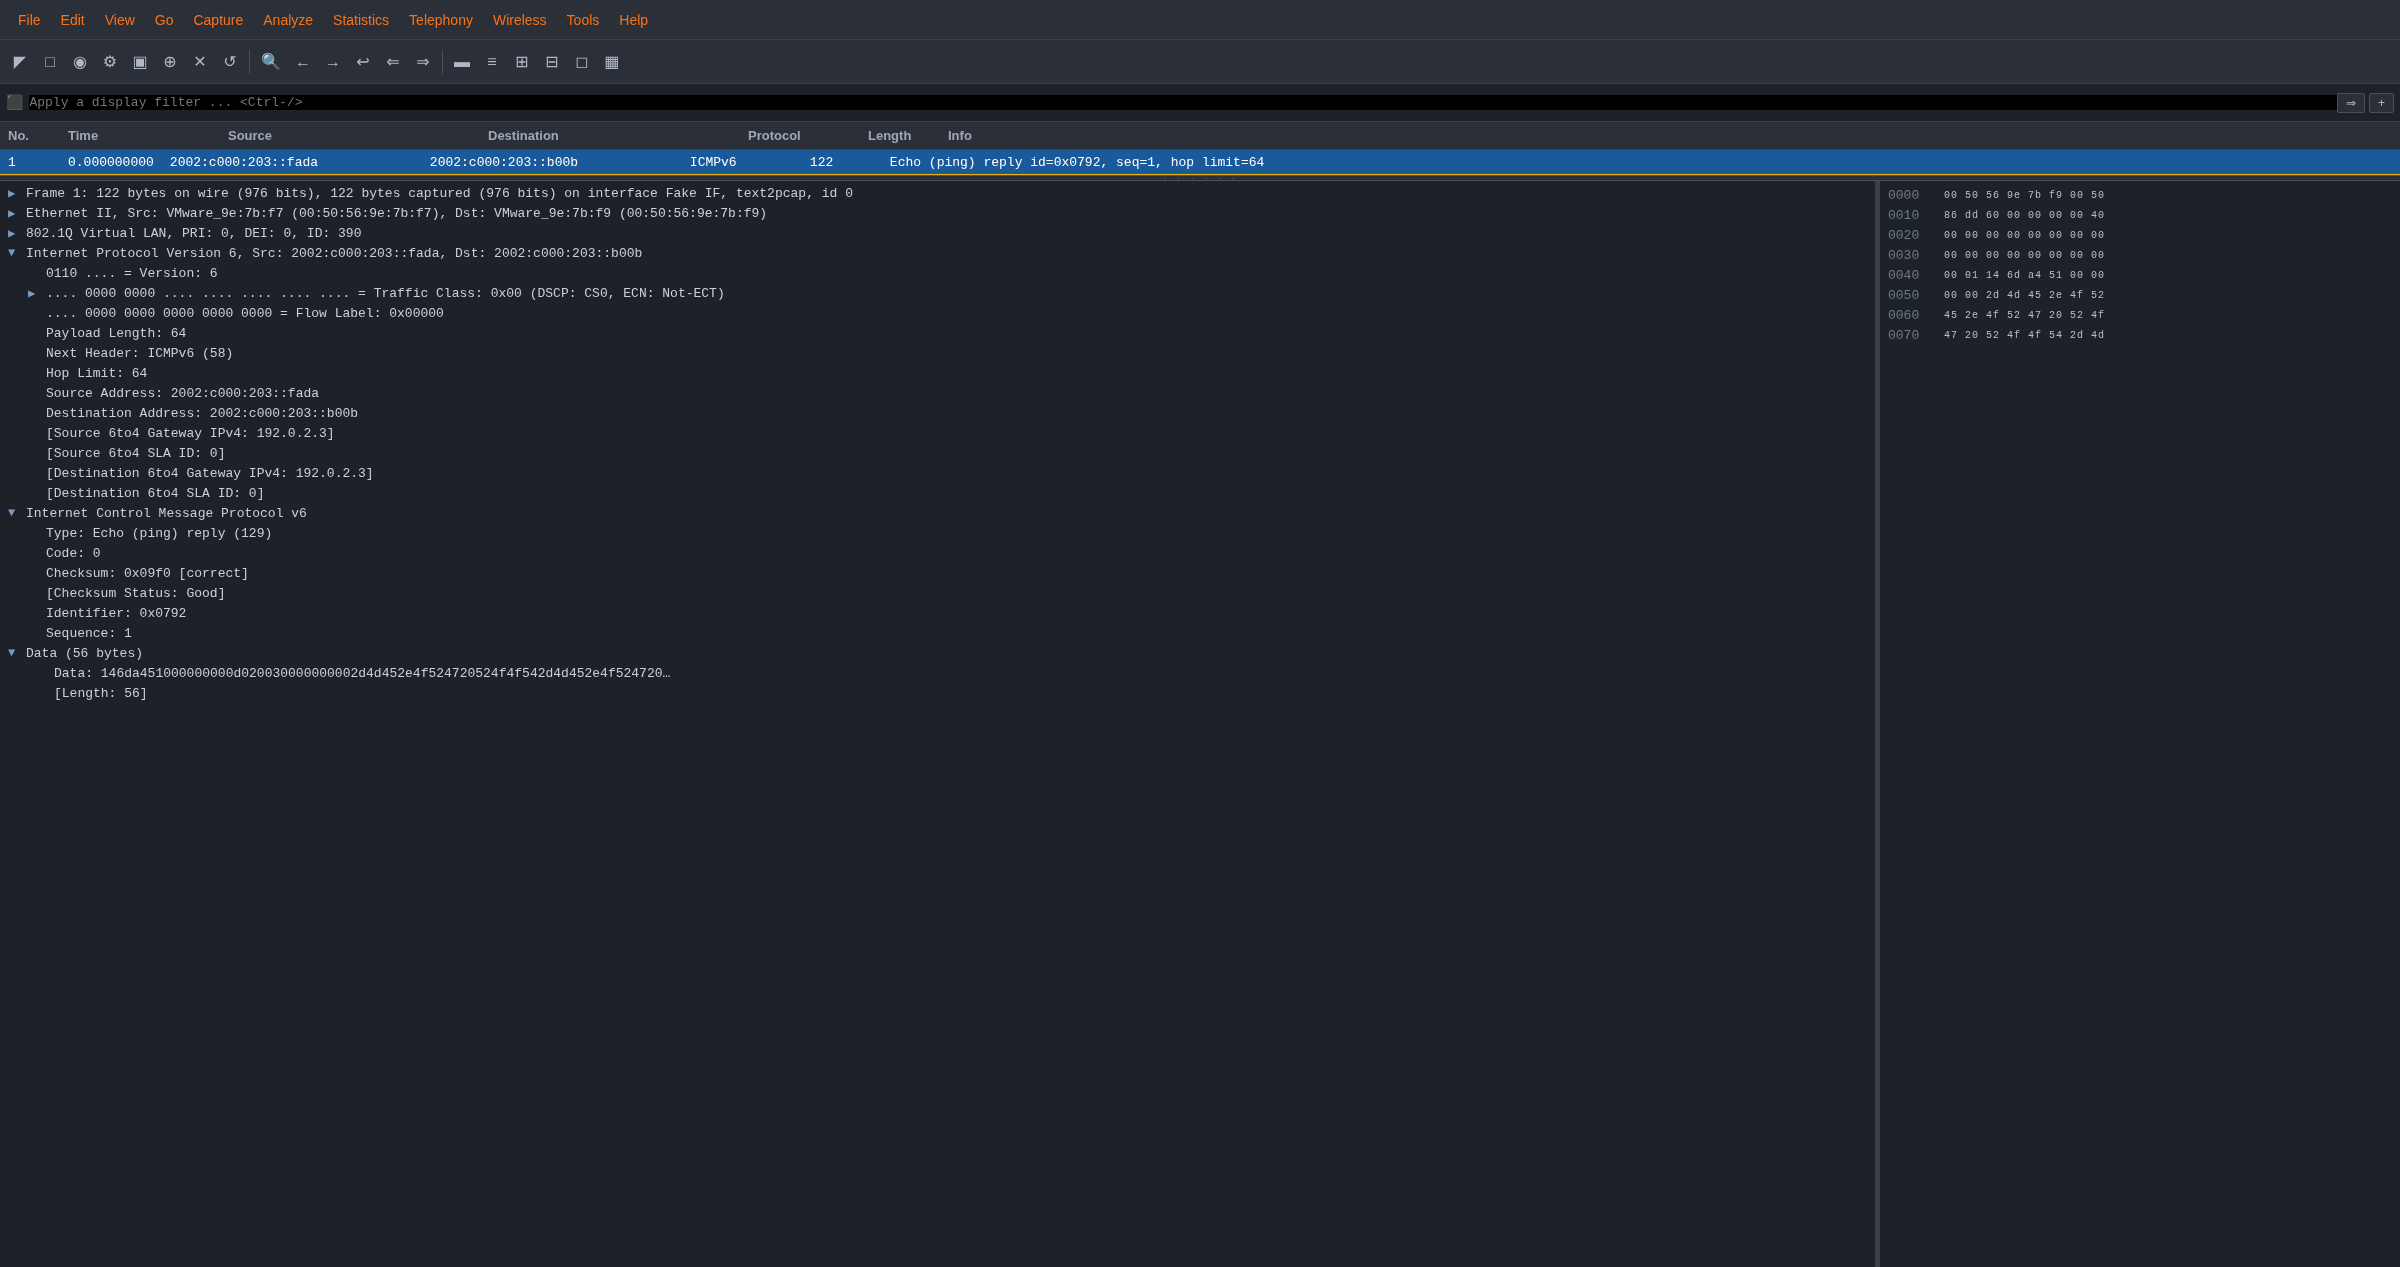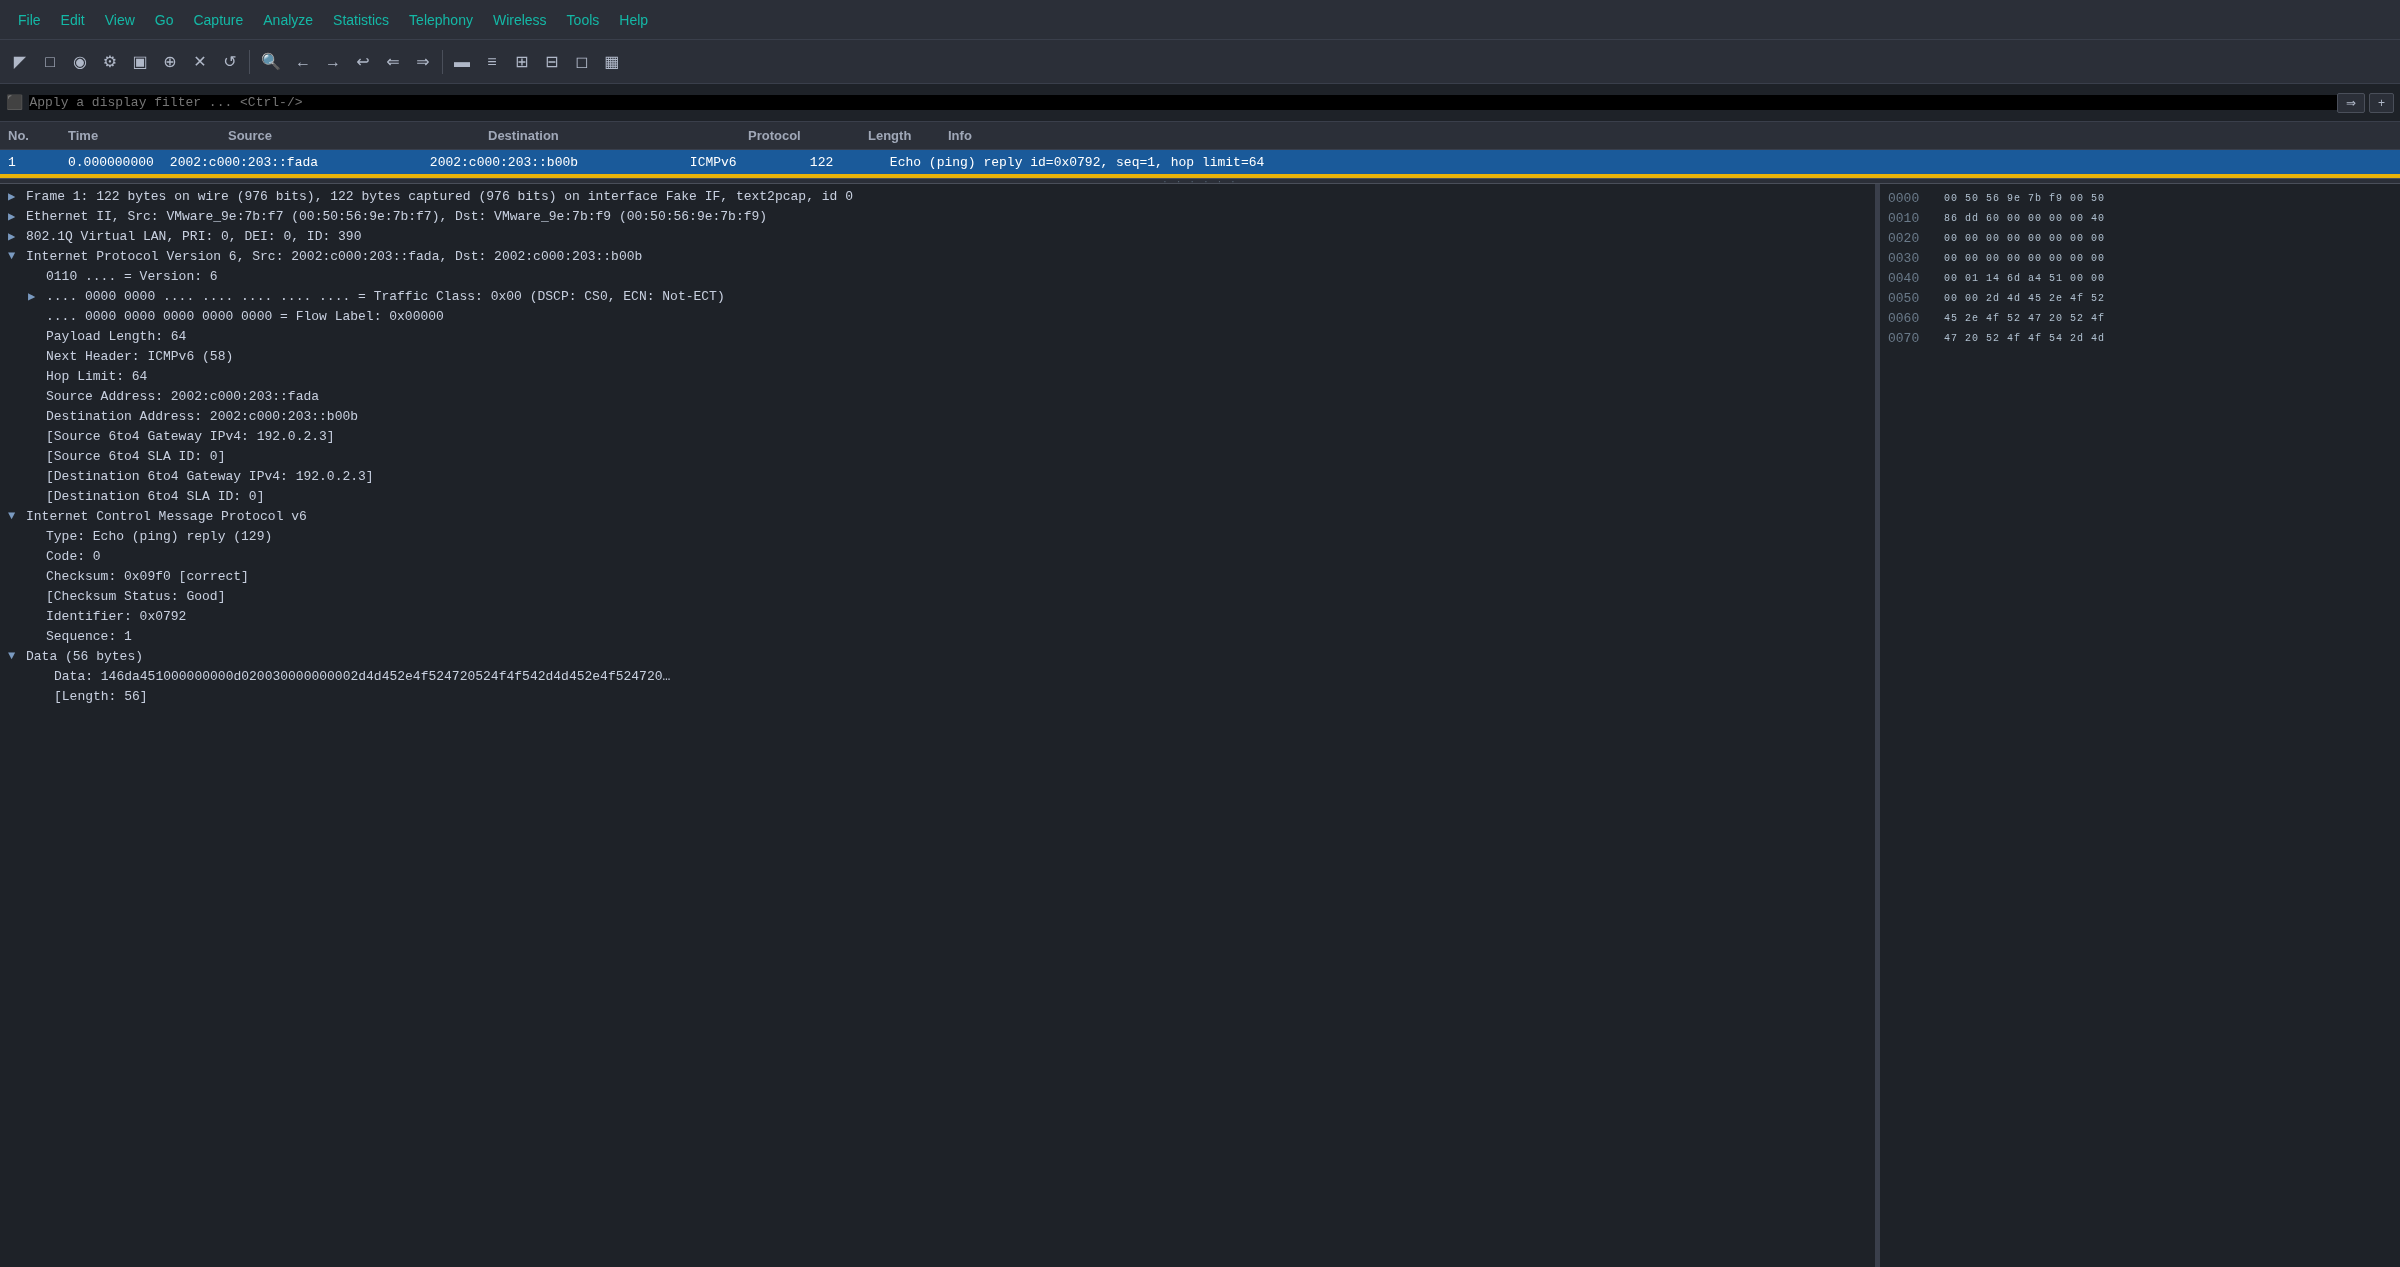--- a/index.html
+++ b/index.html
@@ -16,21 +16,21 @@
     
     #menubar {
       background: #2b2f38;
       display: flex;
       align-items: center;
       height: 40px;
       padding: 0 8px;
       border-bottom: 1px solid #3a3f4b;
     }
     .menu-item {
-      color: #14b8a6;
+      color: #f97316;
       padding: 4px 10px;
       cursor: pointer;
       font-size: 14px;
       font-family: sans-serif;
     }
 
     
     #toolbar {
       background: #2b2f38;
       display: flex;
@@ -95,21 +95,21 @@
       color: #b0b8c8;
       padding: 2px 8px;
       cursor: pointer;
       font-size: 12px;
       border-radius: 2px;
     }
 
     
     #packet-list {
       background: #1e2228;
-      border-bottom: 4px solid #eab308;
+      border-bottom: 1px solid #eab308;
     }
     #packet-header {
       display: flex;
       background: #2b2f38;
       border-bottom: 1px solid #3a3f4b;
       height: 28px;
       align-items: center;
     }
     .ph-col {
       color: #a0a8b8;

